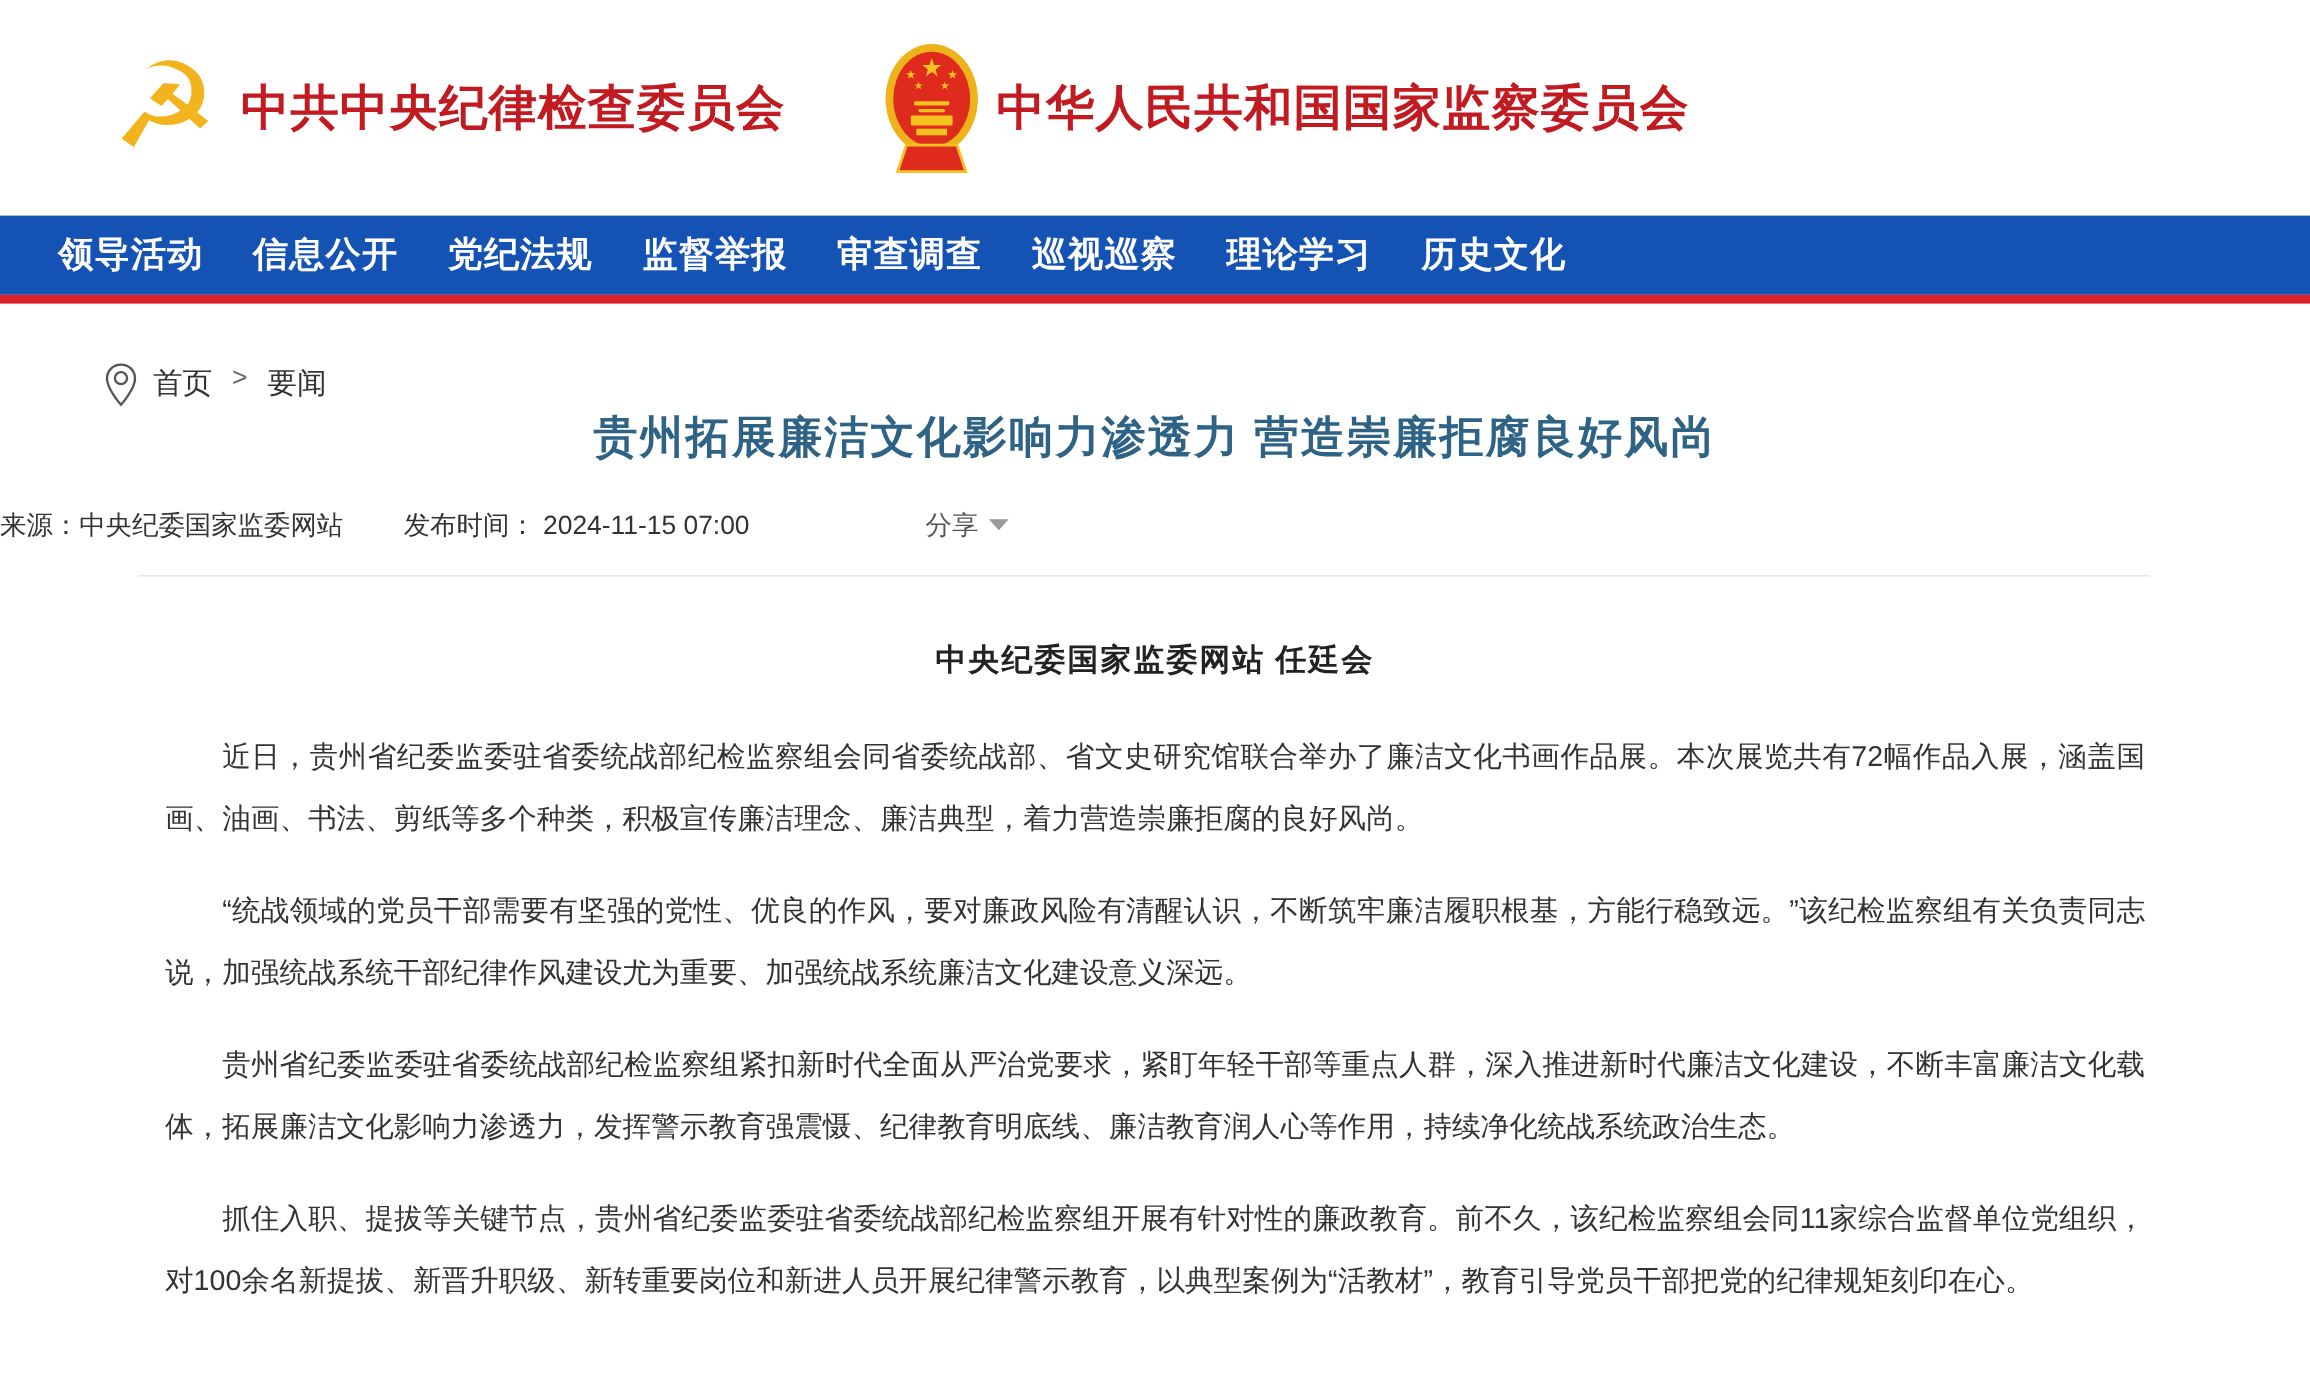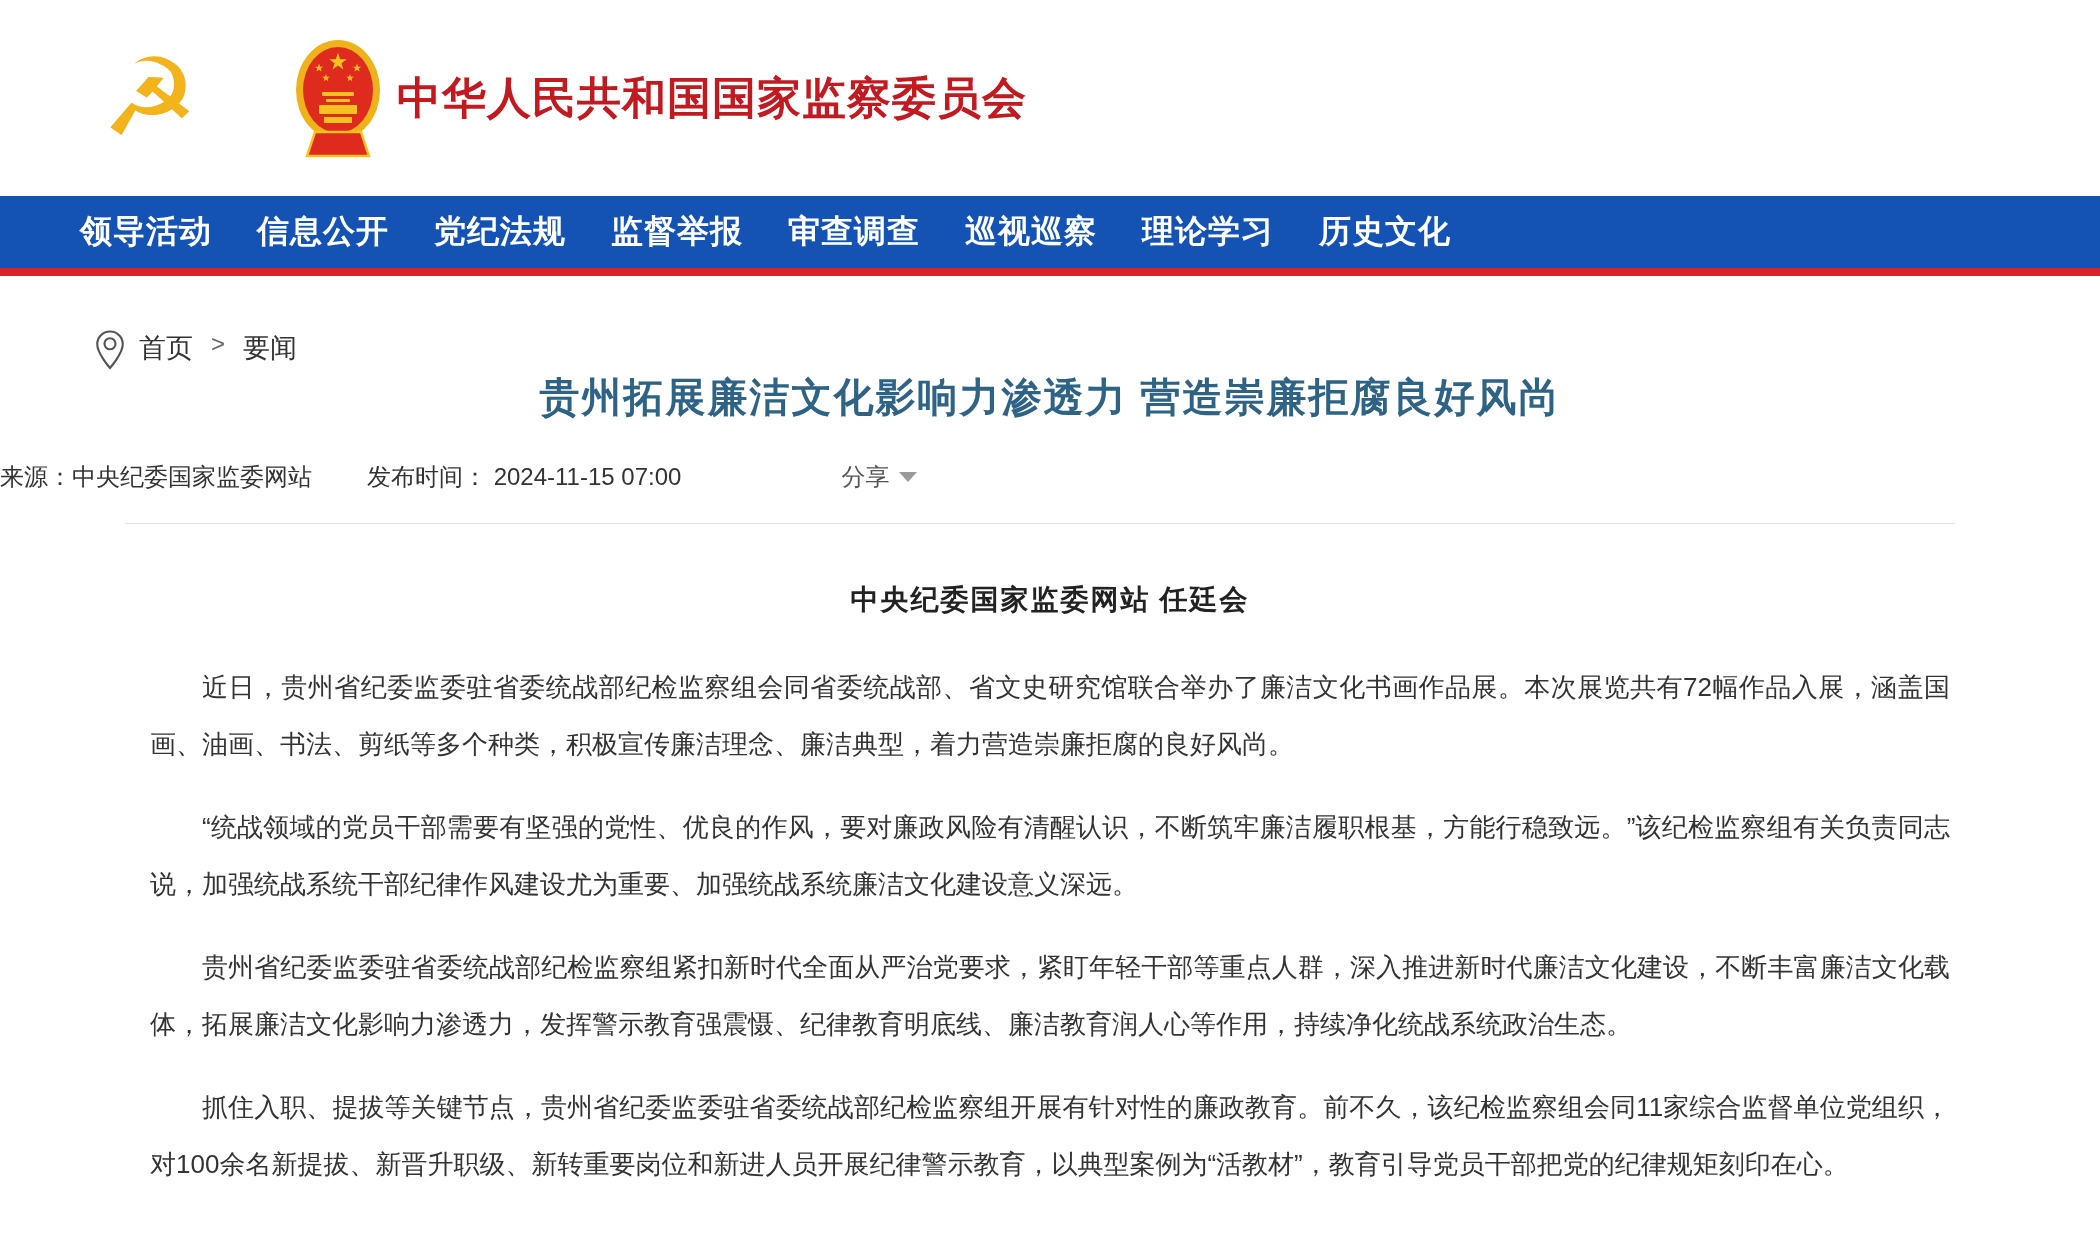--- a/index.html
+++ b/index.html
@@ -32,21 +32,21 @@
   .logo-text{
     font-family:"Liberation Serif","DejaVu Serif",serif;
     font-weight:bold;font-size:44px;letter-spacing:1px;
     color:var(--brand-red);margin-left:14px;white-space:nowrap;
   }
   .national-emblem{display:block;}
   
   .main-nav{
     height:72px;background:var(--nav-blue);
     display:flex;align-items:center;
-    padding-left:80px;
+    padding-left:53px;
   }
   .main-nav a{
     color:#fff;text-decoration:none;font-weight:bold;
     font-size:32px;letter-spacing:1px;white-space:nowrap;
     margin-right:45px;cursor:pointer;
   }
   .red-stripe{height:8px;background:var(--stripe-red);}
   
   .breadcrumb{
     margin:54px 0 0 95px;
@@ -97,20 +97,21 @@
     margin-bottom:26px;
     text-align:justify;
   }
 </style>
 </head>
 <body>
 
 <header class="site-header">
   <div class="logo">
     <span class="party-emblem">☭</span>
+    <span class="logo-text">中共中央纪律检查委员会</span>
   </div>
   <div class="logo">
     <svg class="national-emblem" width="90" height="120" viewBox="0 0 90 120">
       <ellipse cx="45" cy="52" rx="42" ry="50" fill="#eeb31b"></ellipse>
       <ellipse cx="45" cy="52" rx="35" ry="43" fill="#df2b1e"></ellipse>
       <polygon fill="#f6c21f" transform="translate(45,24) scale(1.15)" points="0,-8 1.9,-2.5 7.6,-2.5 3,1 4.7,6.5 0,3.1 -4.7,6.5 -3,1 -7.6,-2.5 -1.9,-2.5"></polygon>
       <polygon fill="#f6c21f" transform="translate(26,30) scale(0.55)" points="0,-8 1.9,-2.5 7.6,-2.5 3,1 4.7,6.5 0,3.1 -4.7,6.5 -3,1 -7.6,-2.5 -1.9,-2.5"></polygon>
       <polygon fill="#f6c21f" transform="translate(64,30) scale(0.55)" points="0,-8 1.9,-2.5 7.6,-2.5 3,1 4.7,6.5 0,3.1 -4.7,6.5 -3,1 -7.6,-2.5 -1.9,-2.5"></polygon>
       <polygon fill="#f6c21f" transform="translate(33,40) scale(0.5)" points="0,-8 1.9,-2.5 7.6,-2.5 3,1 4.7,6.5 0,3.1 -4.7,6.5 -3,1 -7.6,-2.5 -1.9,-2.5"></polygon>
       <polygon fill="#f6c21f" transform="translate(57,40) scale(0.5)" points="0,-8 1.9,-2.5 7.6,-2.5 3,1 4.7,6.5 0,3.1 -4.7,6.5 -3,1 -7.6,-2.5 -1.9,-2.5"></polygon>

